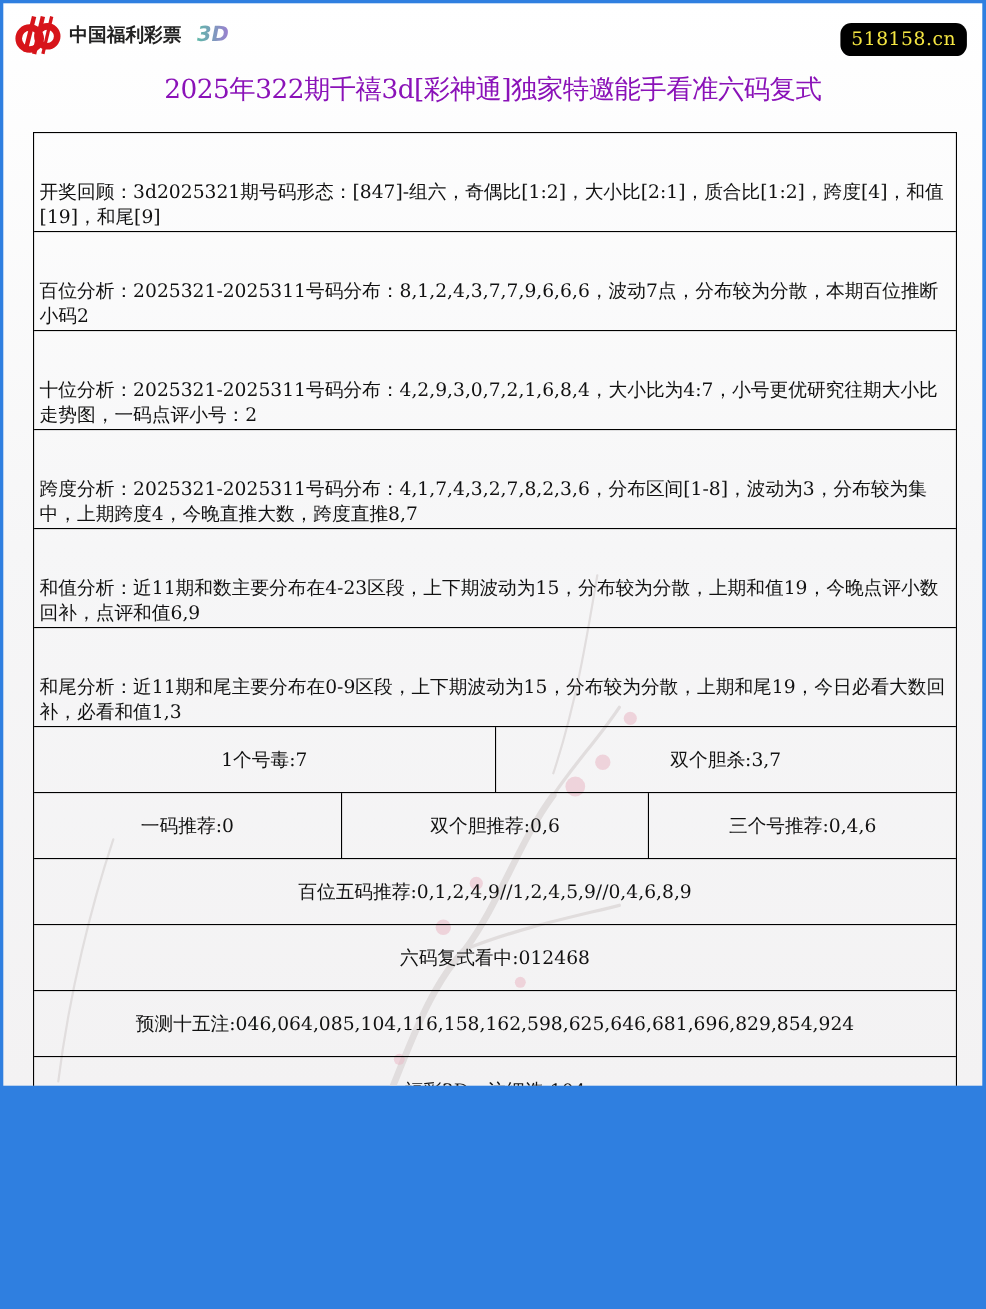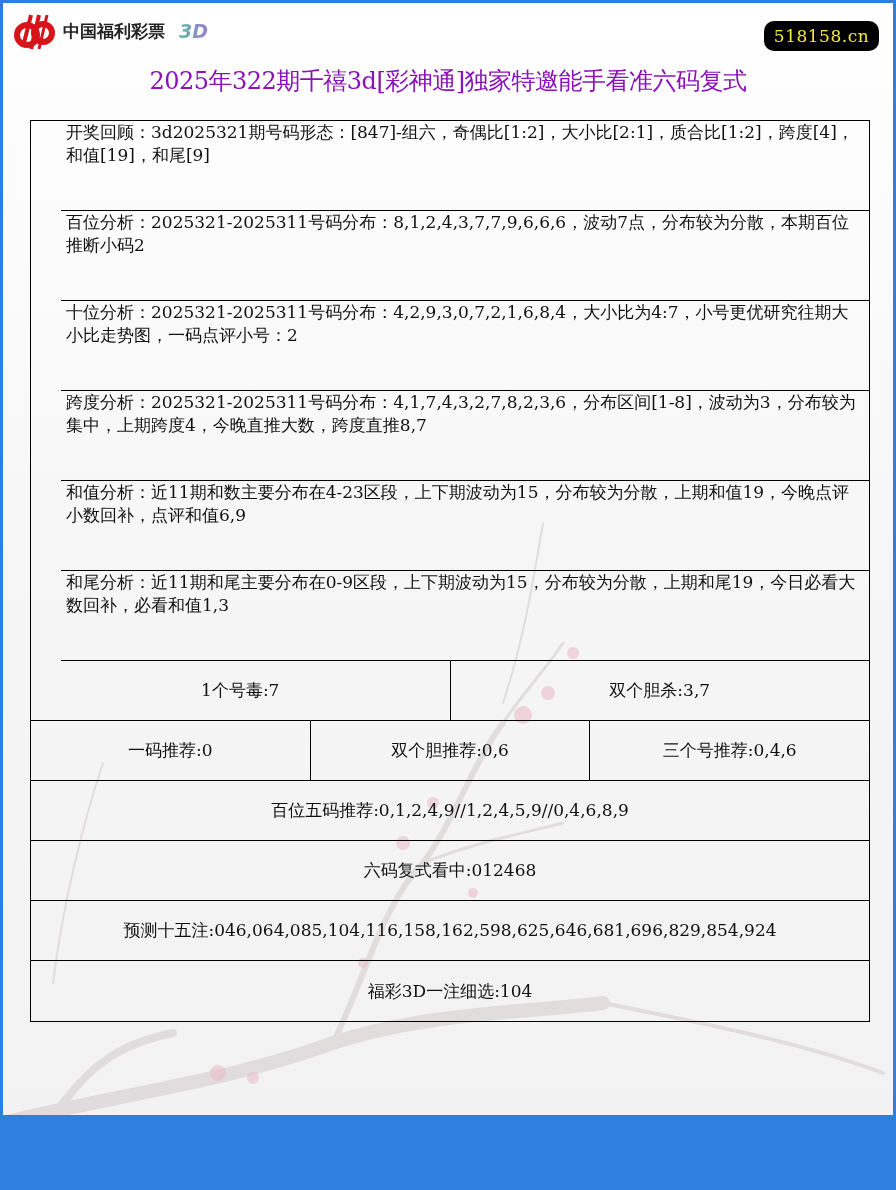--- a/index.html
+++ b/index.html
@@ -2,21 +2,21 @@
 <html><head>
   <meta charset="utf-8">
   <style>
     html, body { margin: 0; padding: 0; }
     body {
       width: 896px; height: 1190px; position: relative; overflow: hidden;
       background: #2f7fe0;
       font-family: "DejaVu Serif", "Liberation Serif", serif;
     }
     .frame {
-      position: absolute; left: 3px; top: 3px; width: 890px; height: 1112px;
+      position: absolute; left: 3px; top: 3px; width: 890px; height: 984px;
       background: linear-gradient(180deg, #ffffff 0%, #f6f6f7 50%, #f3f2f3 100%);
       overflow: hidden;
     }
     
     .deco { position: absolute; left: 0; top: 0; width: 890px; height: 1184px; pointer-events: none; }
     .header { position: absolute; left: 0; top: 0; width: 890px; height: 60px; }
     .logo { position: absolute; left: 10px; top: 8px; display: flex; align-items: center; }
     .logo-mark { width: 44px; height: 40px; }
     .logo-text {
       font-family: "DejaVu Sans", sans-serif; font-weight: bold; font-size: 17px; color: #222;
@@ -35,21 +35,21 @@
     .title {
       position: absolute; left: 0; top: 62px; width: 890px; text-align: center;
       color: #8a12b8; font-size: 24px; white-space: nowrap; letter-spacing: -0.5px;
     }
     .table {
       position: absolute; left: 27px; top: 117px; width: 840px; border: 1px solid #000;
       box-sizing: border-box;
     }
     .row { display: flex; border-bottom: 1px solid #000; box-sizing: border-box; }
     .row:last-child { border-bottom: none; }
-    .row.analysis { height: 90px; align-items: flex-start; margin-left: 30px; }
+    .row.analysis { height: 90px; align-items: flex-end; }
     .row.center { height: 60px; }
     .cell {
       flex: 1; display: flex; align-items: center; justify-content: center;
       font-size: 17px; color: #111; box-sizing: border-box; text-align: center;
     }
     .cell + .cell { border-left: 1px solid #000; }
     .para {
       padding: 0 8px 0 5px; font-size: 17px; line-height: 23px; color: #111;
     }
   </style>

